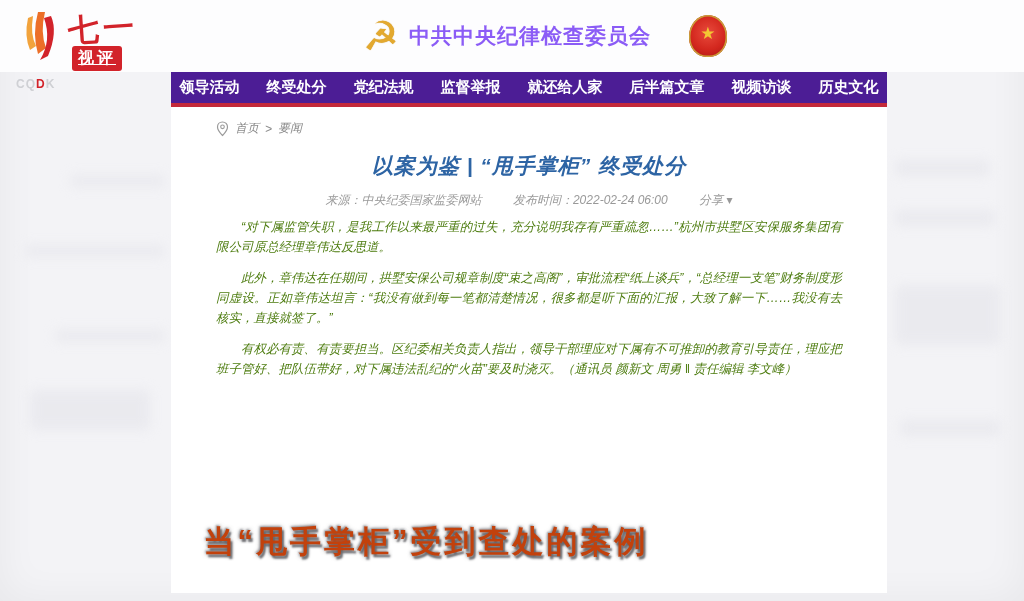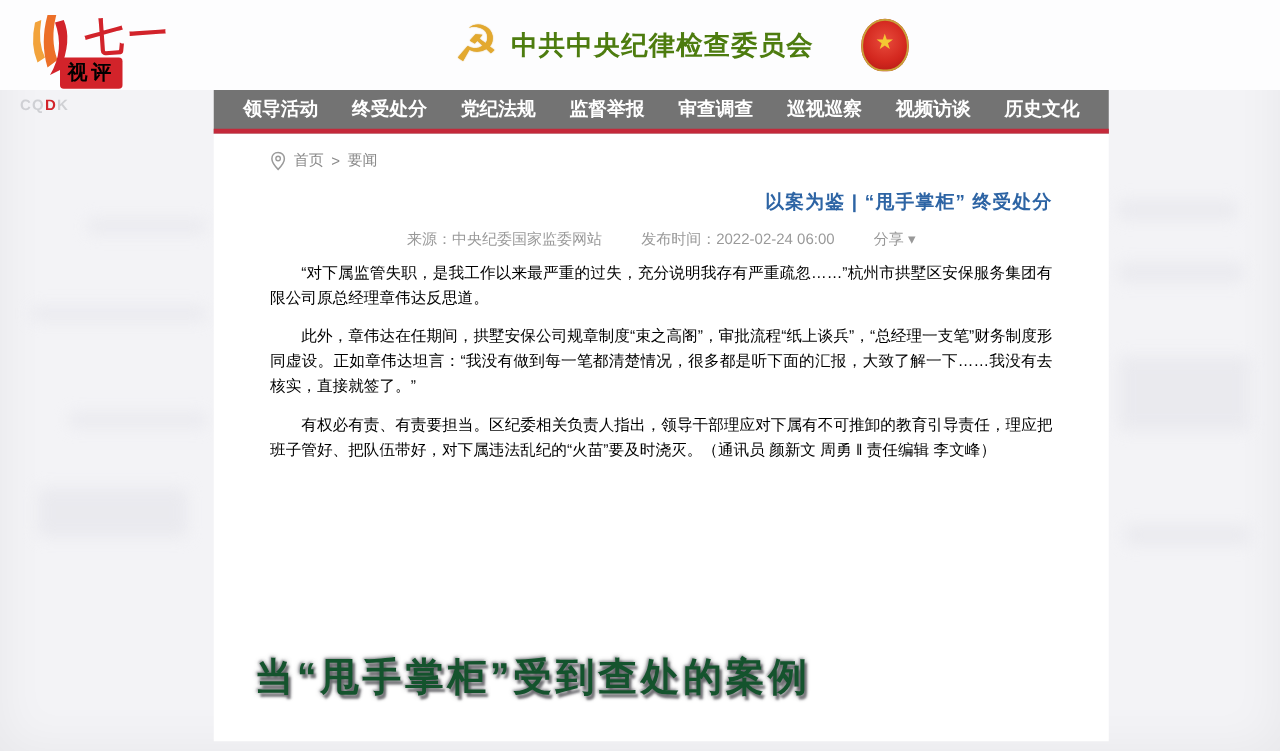--- a/index.html
+++ b/index.html
@@ -11,61 +11,61 @@
   }
   .stage{position:absolute;inset:0;box-shadow:inset 0 0 40px rgba(0,0,0,.05);}
 
   
   .ghost{position:absolute;background:#e3e3e9;filter:blur(6px);opacity:.55;border-radius:3px;}
 
   
   .topband{position:absolute;left:0;top:0;width:1024px;height:72px;background:#fdfdfe;}
   .org-row{position:absolute;left:185px;top:0;width:720px;height:72px;display:flex;align-items:center;justify-content:center;gap:38px;}
   .org{display:flex;align-items:center;gap:10px;}
-  .org-name{color:#4d7c0f;font-weight:bold;font-size:21px;letter-spacing:1px;white-space:nowrap;}
+  .org-name{color:#8b5cf6;font-weight:bold;font-size:21px;letter-spacing:1px;white-space:nowrap;}
   .party-emblem{font-size:40px;line-height:1;color:#e3a92f;text-shadow:0 0 1px #c9901d;}
   .national-emblem{width:38px;height:42px;border-radius:50% 50% 46% 46%;
     background:radial-gradient(circle at 50% 42%,#e84b3c 0%,#d3271e 55%,#a81613 100%);
     display:flex;align-items:center;justify-content:center;box-shadow:0 0 0 1.5px #c8a23a inset;}
   .national-emblem .star{color:#f3c833;font-size:17px;line-height:1;margin-top:-6px;}
 
   
   .logo{position:absolute;left:16px;top:8px;width:130px;height:72px;}
   .logo .flame{position:absolute;left:2px;top:2px;}
   .logo .cn-top{position:absolute;left:52px;top:0px;font-size:31px;font-weight:bold;color:#d2232a;transform:rotate(-4deg);letter-spacing:4px;font-family:"DejaVu Serif","Liberation Serif",serif;}
-  .logo .cn-bottom{position:absolute;left:32px;top:38px;background:#d2232a;color:#000000;font-weight:bold;font-size:16px;padding:2px 6px;border-radius:3px;letter-spacing:3px;}
+  .logo .cn-bottom{position:absolute;left:56px;top:38px;background:#d2232a;color:#ffffff;font-weight:bold;font-size:16px;padding:2px 6px;border-radius:3px;letter-spacing:3px;text-decoration:underline;}
   .logo .en{position:absolute;left:0px;top:69px;font-size:12px;font-weight:bold;color:#cfd0d4;letter-spacing:1px;}
   .logo .en .d{color:#d2232a;}
 
   
-  .nav{position:absolute;left:171px;top:72px;width:716px;height:31px;background:#737373;
+  .nav{position:absolute;left:171px;top:72px;width:716px;height:31px;background:#4c1d95;
     border-bottom:4px solid #c4293a;display:flex;align-items:center;justify-content:center;gap:27px;}
   .nav-item{color:#fff;font-weight:bold;font-size:15px;cursor:pointer;white-space:nowrap;}
 
   
-  .panel{position:absolute;left:171px;top:107px;width:716px;height:486px;background:#ffffff;padding:0 45px;box-sizing:border-box;}
+  .panel{position:absolute;left:171px;top:107px;width:716px;height:486px;background:#ffffff;padding:0 45px;box-sizing:border-box;font-style:italic;}
 
   .breadcrumb{margin-top:13px;display:flex;align-items:center;gap:6px;color:#8a8a8a;font-size:12px;}
   .breadcrumb svg{display:block;}
   .crumb{cursor:pointer;}
 
-  .art-title{margin-top:15px;text-align:right;color:#2d64a4;font-weight:bold;font-size:15px;letter-spacing:1px;}
+  .art-title{margin-top:15px;text-align:center;color:#2d64a4;font-weight:bold;font-size:21px;letter-spacing:1px;}
   .meta{margin-top:12px;text-align:center;color:#999;font-size:12px;}
   .meta .seg{margin:0 14px;text-align:right;}
   .share{cursor:pointer;}
 
   .body-text{margin-top:8px;}
   .body-text p{
-    margin:0 0 11px 0;color:#000000;font-size:12.5px;line-height:20px;
+    margin:0 0 11px 0;color:#4d7c0f;font-size:12.5px;line-height:20px;
     text-align:justify;text-indent:2em;
   }
 
   
   .caption{position:absolute;left:0;top:521px;width:852px;text-align:center;
-    font-size:31px;font-weight:bold;letter-spacing:3px;color:#14532d;
+    font-size:31px;font-weight:bold;letter-spacing:3px;color:#c2410c;
     text-shadow:2px 3px 2px rgba(90,90,95,.85),-1px -1px 2px rgba(130,130,135,.7),0 0 4px rgba(100,100,105,.8);}
 </style>
 </head>
 <body>
 
 <div class="stage">
 
   <div class="ghost" style="left:70px;top:175px;width:95px;height:12px;"></div>
   <div class="ghost" style="left:25px;top:245px;width:140px;height:12px;"></div>
   <div class="ghost" style="left:55px;top:330px;width:110px;height:12px;"></div>
@@ -100,22 +100,22 @@
     <span class="cn-top">七一</span>
     <span class="cn-bottom">视评</span>
     <span class="en"><span>C</span><span>Q</span><span class="d">D</span><span>K</span></span>
   </div>
 
   <div class="nav">
     <span class="nav-item">领导活动</span>
     <span class="nav-item">终受处分</span>
     <span class="nav-item">党纪法规</span>
     <span class="nav-item">监督举报</span>
-    <span class="nav-item">审查调查</span>
-    <span class="nav-item">巡视巡察</span>
+    <span class="nav-item">就还给人家</span>
+    <span class="nav-item">后半篇文章</span>
     <span class="nav-item">视频访谈</span>
     <span class="nav-item">历史文化</span>
   </div>
 
   <div class="panel">
 
     <div class="breadcrumb">
       <svg width="13" height="16" viewBox="0 0 13 16">
         <path d="M6.5 1 C3.5 1 1.5 3.2 1.5 6 C1.5 9.4 6.5 14.5 6.5 14.5 C6.5 14.5 11.5 9.4 11.5 6 C11.5 3.2 9.5 1 6.5 1 Z" fill="none" stroke="#9a9a9a" stroke-width="1.2"></path>
         <circle cx="6.5" cy="5.8" r="1.8" fill="none" stroke="#9a9a9a" stroke-width="1.1"></circle>

